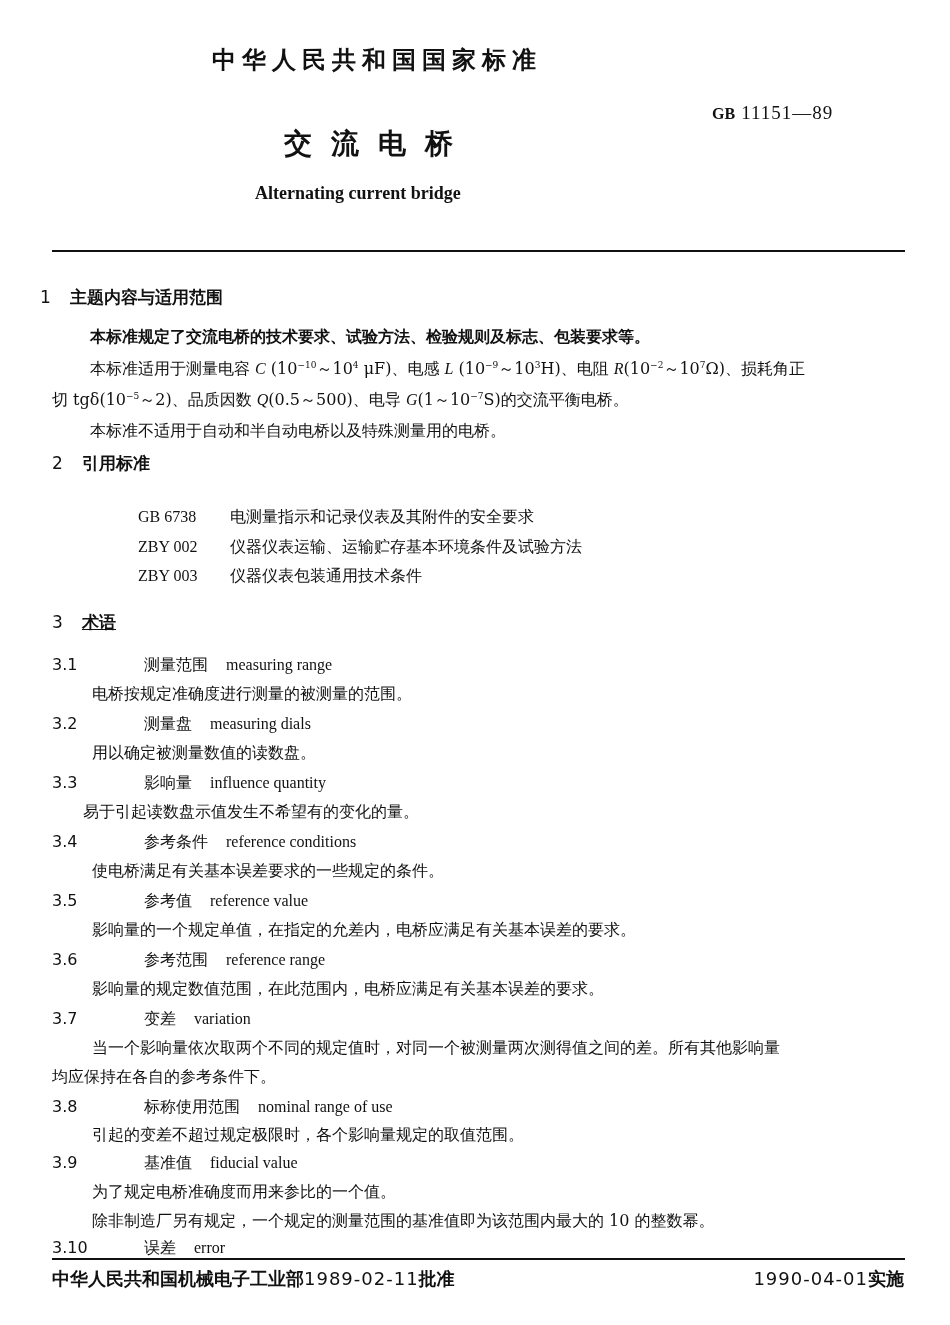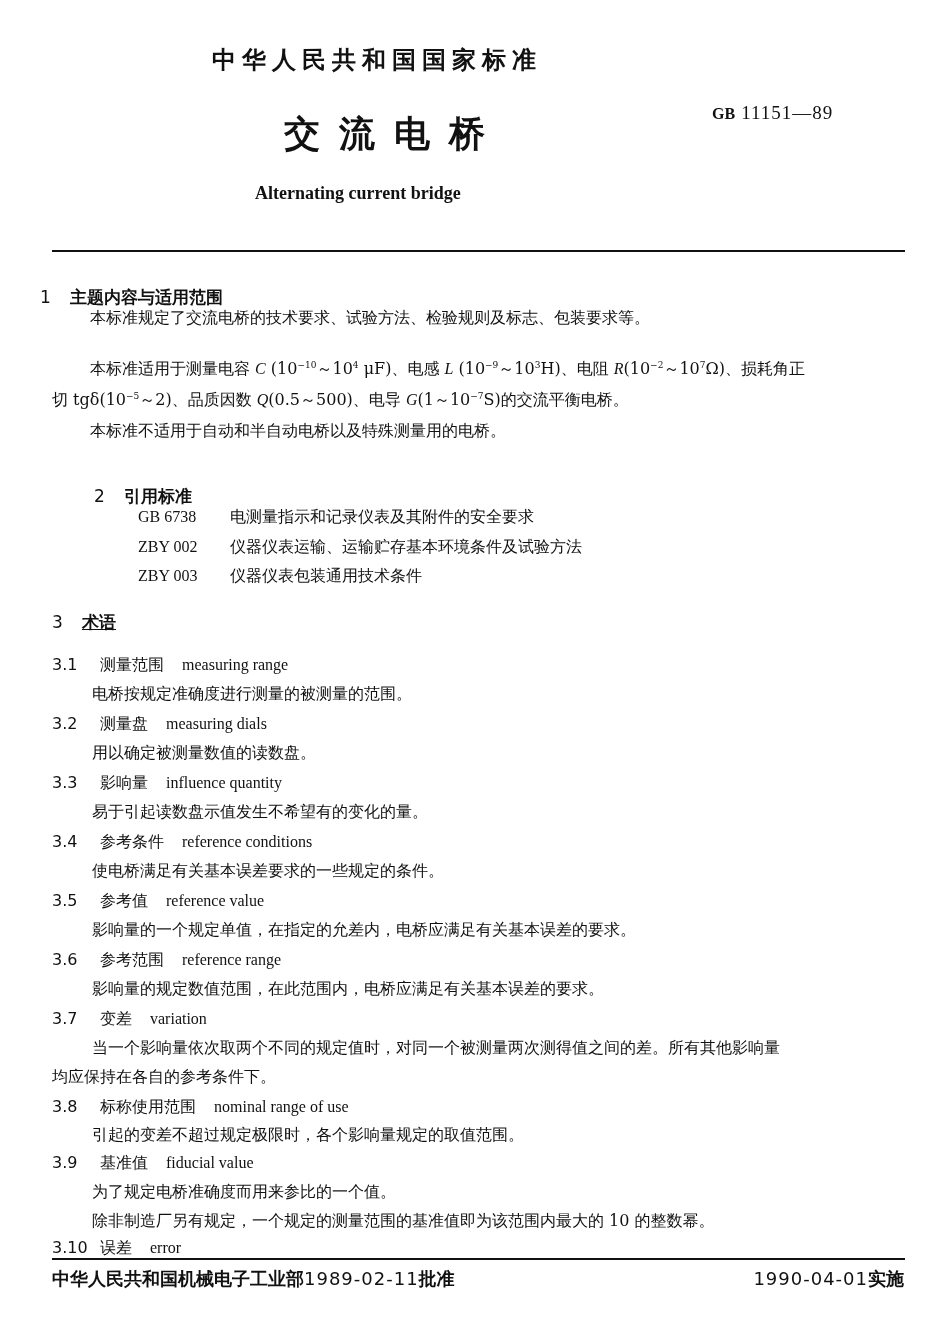--- a/index.html
+++ b/index.html
@@ -9,40 +9,40 @@
   }
   .abs { position: absolute; white-space: nowrap; }
   .hdr-national {
     left: 212px; top: 44px; font-family: "DejaVu Sans", sans-serif;
     font-size: 24px; font-weight: bold; letter-spacing: 6px;
   }
   .std-no { left: 712px; top: 100px; font-size: 20px; }
   .std-no .gb { font-family: "Liberation Serif", serif; font-weight: bold; font-size: 16px; }
   .std-no .num { font-family: Liberation Serif, serif; font-size: 19px; letter-spacing: 1px; margin-left: 6px; }
   .title-cn {
-    left: 284px; top: 110px; font-family: "DejaVu Sans", sans-serif;
-    font-size: 36px; font-weight: bold; letter-spacing: 19px;
+    left: 284px; top: 125px; font-family: "DejaVu Sans", sans-serif;
+    font-size: 28px; font-weight: bold; letter-spacing: 19px;
   }
   .title-en {
     left: 255px; top: 183px; font-family: "Liberation Serif", serif;
     font-size: 18px; font-weight: bold;
   }
   .rule { position: absolute; left: 52px; width: 853px; background: #111; }
   .rule.top { top: 250px; height: 2px; }
   .rule.bottom { top: 1258px; height: 2px; }
   .sec-head {
     font-family: "DejaVu Sans", sans-serif; font-size: 17px; font-weight: bold;
   }
   .sec-head .n { display: inline-block; width: 30px; font-weight: normal; }
   .para { font-size: 16px; }
   .ref { font-size: 16px; left: 92px; margin-left: 46px; }
   .ref .code { display: inline-block; width: 92px; font-family: "Liberation Serif", serif; }
   .term { font-size: 16px; }
   .term .tn { display: inline-block; width: 48px; font-family: "DejaVu Sans", sans-serif; }
-  .term .cn { margin-right: 18px; }
+  .term .cn { margin-right: 18px; margin-left: 44px; }
   .term .en { font-family: "Liberation Serif", serif; font-size: 16px; }
   .def { font-size: 16px; }
   sup { font-size: 9px; line-height: 0; }
   .i { font-style: italic; font-family: "Liberation Serif", serif; }
   .footer { top: 1267px; font-family: "DejaVu Sans", sans-serif; font-size: 18px; font-weight: bold; }
   .footer .date { font-weight: normal; letter-spacing: 1px; }
 </style>
 </head>
 <body>
 
@@ -50,30 +50,30 @@
 <div class="abs std-no">
   <span class="gb">GB</span><span class="num">11151—89</span>
 </div>
 <div class="abs title-cn">交流电桥</div>
 <div class="abs title-en">Alternating current bridge</div>
 <div class="rule top"></div>
 
 <div class="abs sec-head" style="left:40px; top:286px;">
   <span class="n">1</span><span>主题内容与适用范围</span>
 </div>
-<div class="abs para" style="left:90px; top:308px;">本标准规定了交流电桥的技术要求、试验方法、检验规则及标志、包装要求等。</div>
+<div class="abs para" style="left:90px; top:327px;font-weight:bold;">本标准规定了交流电桥的技术要求、试验方法、检验规则及标志、包装要求等。</div>
 <div class="abs para" style="left:90px; top:359px;">
   <span>本标准适用于测量电容 </span><span class="i">C</span><span> (10</span><sup>−10</sup><span>～10</span><sup>4</sup><span> μF)、电感 </span><span class="i">L</span><span> (10</span><sup>−9</sup><span>～10</span><sup>3</sup><span>H)、电阻 </span><span class="i">R</span><span>(10</span><sup>−2</sup><span>～10</span><sup>7</sup><span>Ω)、损耗角正</span>
 </div>
 <div class="abs para" style="left:52px; top:390px;">
   <span>切 tgδ(10</span><sup>−5</sup><span>～2)、品质因数 </span><span class="i">Q</span><span>(0.5～500)、电导 </span><span class="i">G</span><span>(1～10</span><sup>−7</sup><span>S)的交流平衡电桥。</span>
 </div>
 <div class="abs para" style="left:90px; top:421px;">本标准不适用于自动和半自动电桥以及特殊测量用的电桥。</div>
 
-<div class="abs sec-head" style="left:52px; top:485px;margin-left:42px;">
+<div class="abs sec-head" style="left:52px; top:452px;">
   <span class="n">2</span><span>引用标准</span>
 </div>
 <div class="abs ref" style="top:507px;">
   <span class="code">GB 6738</span><span>电测量指示和记录仪表及其附件的安全要求</span>
 </div>
 <div class="abs ref" style="top:537px;">
   <span class="code">ZBY 002</span><span>仪器仪表运输、运输贮存基本环境条件及试验方法</span>
 </div>
 <div class="abs ref" style="top:566px;">
   <span class="code">ZBY 003</span><span>仪器仪表包装通用技术条件</span>
@@ -83,21 +83,21 @@
   <span class="n">3</span><span>术语</span>
 </div>
 
 <div class="abs term" style="left:52px; top:655px;"><span class="tn">3.1</span><span class="cn">测量范围</span><span class="en">measuring range</span></div>
 <div class="abs def" style="left:92px; top:684px;">电桥按规定准确度进行测量的被测量的范围。</div>
 
 <div class="abs term" style="left:52px; top:714px;"><span class="tn">3.2</span><span class="cn">测量盘</span><span class="en">measuring dials</span></div>
 <div class="abs def" style="left:92px; top:743px;">用以确定被测量数值的读数盘。</div>
 
 <div class="abs term" style="left:52px; top:773px;"><span class="tn">3.3</span><span class="cn">影响量</span><span class="en">influence quantity</span></div>
-<div class="abs def" style="left:92px; top:802px;font-family:Liberation Mono, monospace;">易于引起读数盘示值发生不希望有的变化的量。</div>
+<div class="abs def" style="left:83px; top:802px;font-family:Liberation Mono, monospace;">易于引起读数盘示值发生不希望有的变化的量。</div>
 
 <div class="abs term" style="left:52px; top:832px;"><span class="tn">3.4</span><span class="cn">参考条件</span><span class="en">reference conditions</span></div>
 <div class="abs def" style="left:92px; top:861px;">使电桥满足有关基本误差要求的一些规定的条件。</div>
 
 <div class="abs term" style="left:52px; top:891px;"><span class="tn">3.5</span><span class="cn">参考值</span><span class="en">reference value</span></div>
 <div class="abs def" style="left:92px; top:920px;">影响量的一个规定单值，在指定的允差内，电桥应满足有关基本误差的要求。</div>
 
 <div class="abs term" style="left:52px; top:950px;"><span class="tn">3.6</span><span class="cn">参考范围</span><span class="en">reference range</span></div>
 <div class="abs def" style="left:92px; top:979px;">影响量的规定数值范围，在此范围内，电桥应满足有关基本误差的要求。</div>
 

